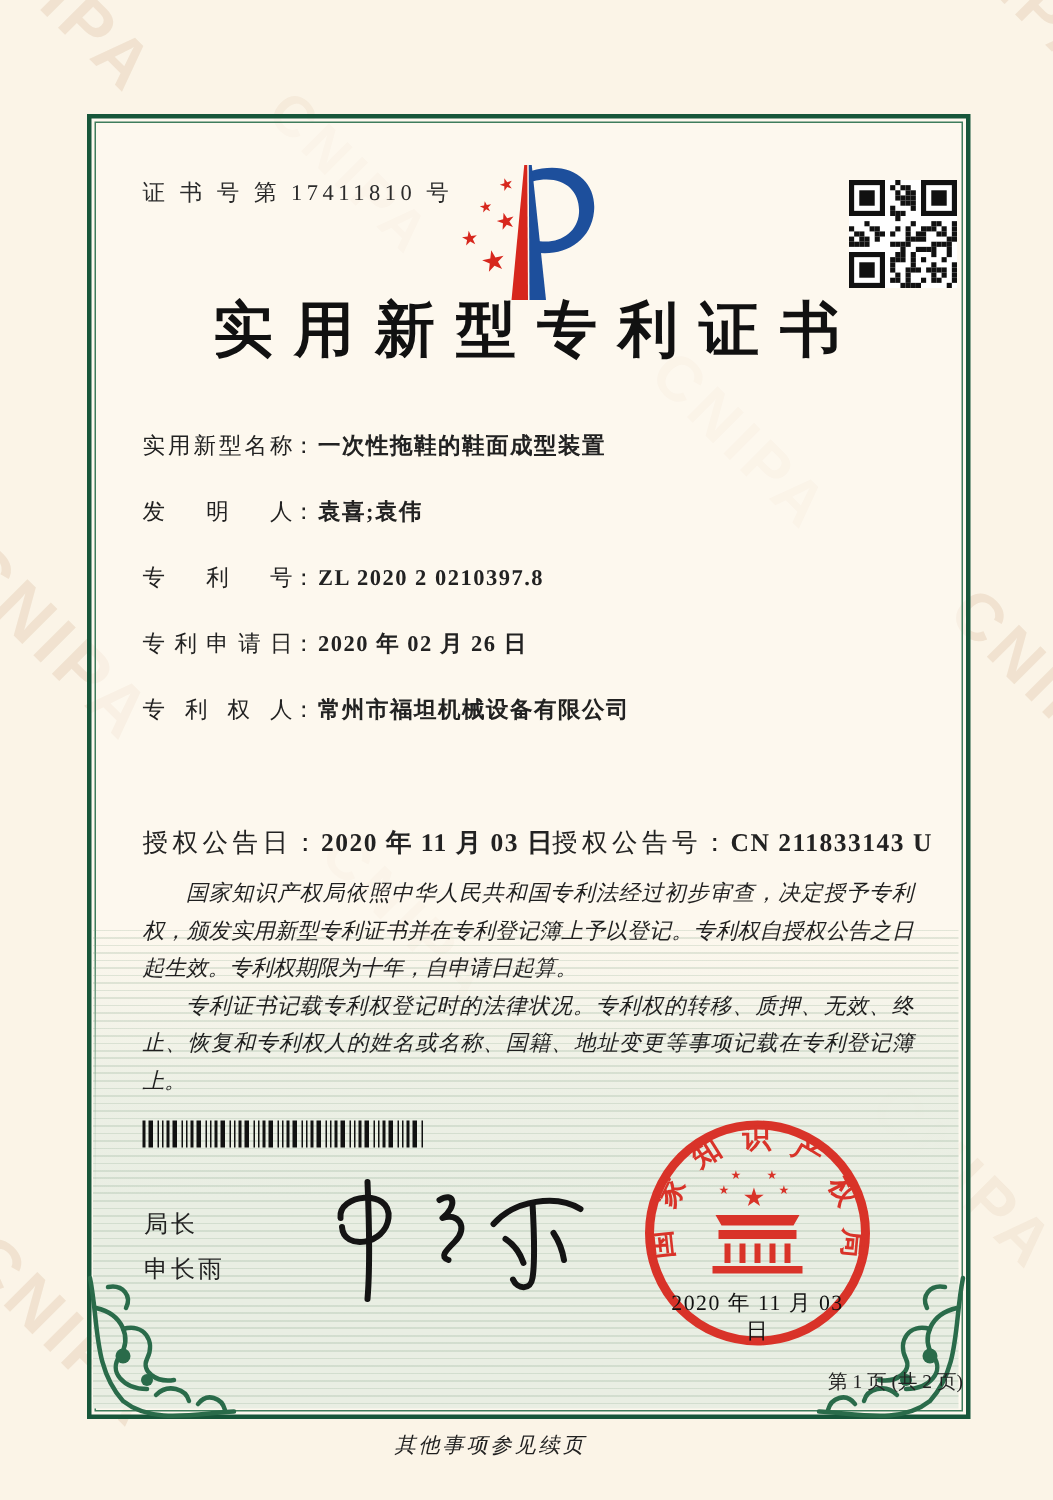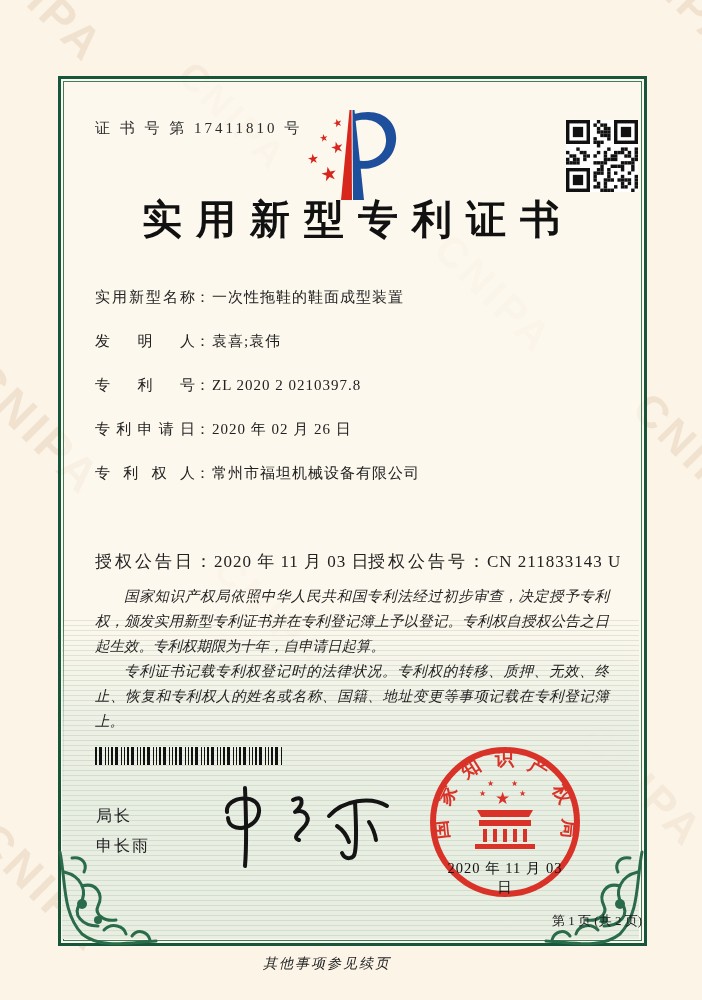--- a/index.html
+++ b/index.html
@@ -24,21 +24,21 @@
   .cert-no{position:absolute;left:95px;top:119px;font-size:15px;letter-spacing:3px;color:#2b2b2b;}
   .logo{position:absolute;left:296px;top:102px;}
   .qr{position:absolute;left:566px;top:120px;width:72px;height:72px;background:#fff;}
   .title{position:absolute;left:0;top:192px;width:702px;text-align:center;
          font-size:40px;font-weight:600;letter-spacing:14px;color:#111;text-indent:14px;}
   .fields{position:absolute;left:95px;top:288px;width:520px;}
   .frow{height:20px;margin-bottom:24px;font-size:15px;color:#222;white-space:nowrap;}
   .flabel{display:inline-block;width:100px;text-align:justify;text-align-last:justify;
           vertical-align:top;}
   .fcolon{margin:0 2px 0 0;}
-  .fvalue{letter-spacing:1px;}
+  .fvalue{letter-spacing:1px;font-weight:bold;}
   .grant{position:absolute;left:95px;top:550px;width:520px;font-size:17px;color:#222;white-space:nowrap;}
   .grant .right{position:absolute;left:273px;top:0;}
   .glabel{letter-spacing:3px;}
   .body-text{position:absolute;left:95px;top:584px;width:514px;font-size:14.5px;line-height:25px;
              font-style:italic;color:#1f1f1f;text-align:justify;}
   .body-text p{margin:0;text-indent:2em;}
   .barcode{position:absolute;left:95px;top:747px;width:190px;height:18px;display:flex;}
   .barcode div{height:100%;}
   .sig-title{position:absolute;left:96px;top:806px;font-size:16px;letter-spacing:2px;
              font-family:"Liberation Sans","DejaVu Sans",sans-serif;color:#222;}

